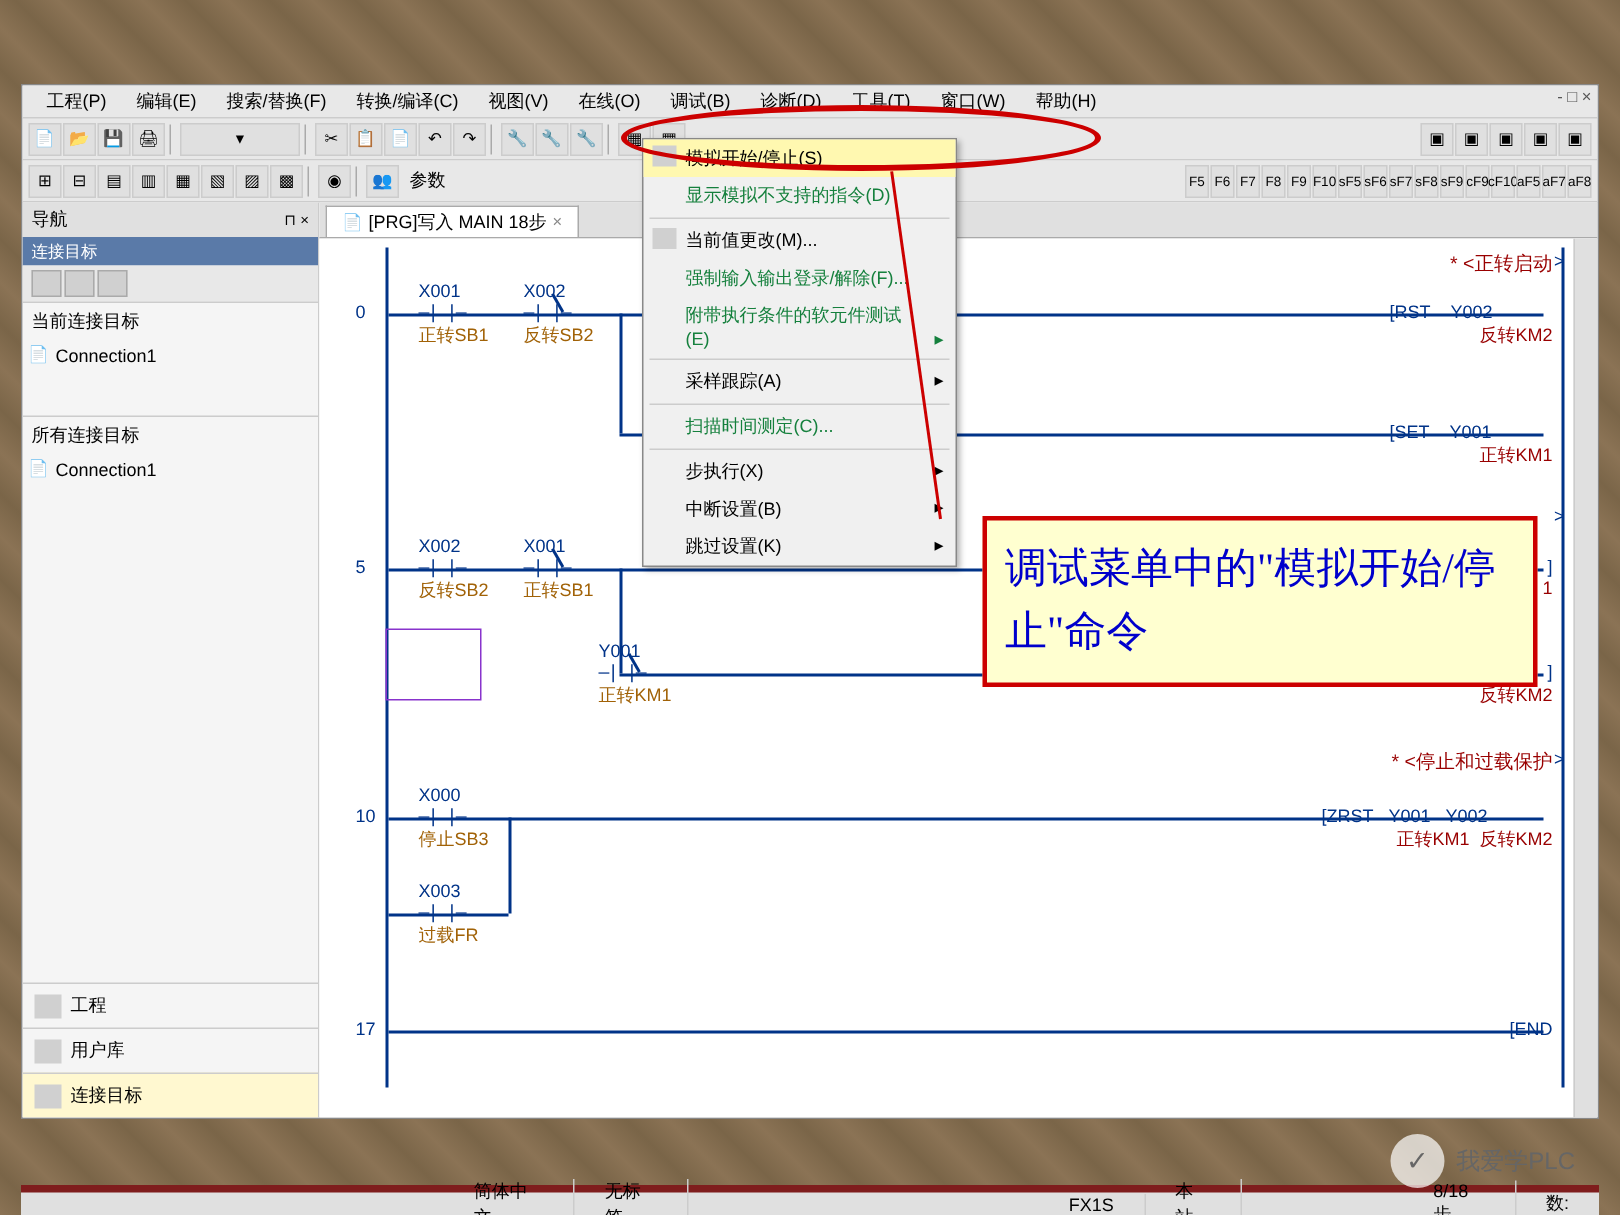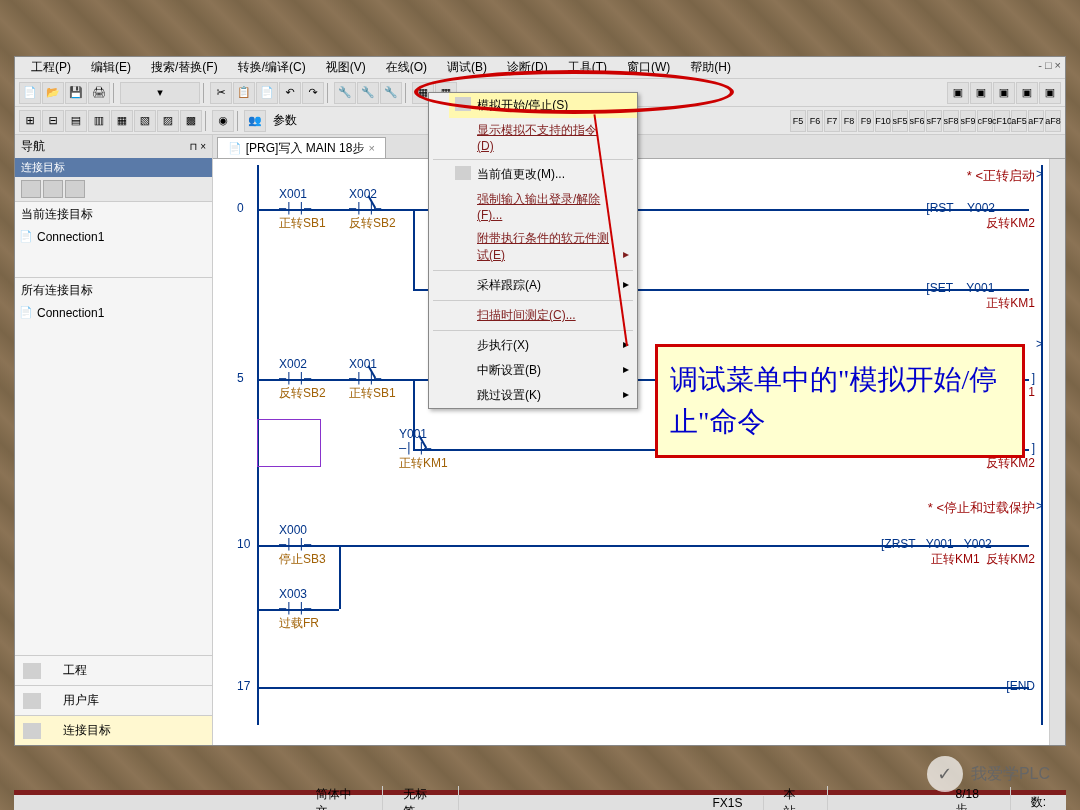--- a/index.html
+++ b/index.html
@@ -17,21 +17,21 @@
 .nav-panel { width: 198px; background: #f5f5f5; border-right: 1px solid #ccc; display: flex; flex-direction: column; }
 .nav-header { background: #e0e0e0; padding: 3px 6px; font-size: 12px; display: flex; justify-content: space-between; align-items: center; }
 .nav-header .pin { font-size: 10px; }
 .nav-tab-strip { background: #5a7aa8; color: #fff; font-size: 11px; padding: 2px 6px; }
 .nav-icons { padding: 3px 6px; background: #e8e8e8; display: flex; gap: 2px; }
 .nav-icon { width: 20px; height: 18px; background: #d0d0d0; border: 1px solid #aaa; }
 .nav-section { padding: 4px 6px; font-size: 12px; border-top: 1px solid #ccc; }
 .nav-tree-item { padding: 3px 6px 3px 22px; font-size: 12px; position: relative; }
 .nav-tree-item::before { content: "📄"; position: absolute; left: 4px; font-size: 11px; }
 .nav-bottom { margin-top: auto; }
-.nav-bottom-item { padding: 6px 8px; font-size: 12px; border-top: 1px solid #ccc; display: flex; align-items: center; gap: 22px; cursor: pointer; }
+.nav-bottom-item { padding: 6px 8px; font-size: 12px; border-top: 1px solid #ccc; display: flex; align-items: center; gap: 6px; cursor: pointer; }
 .nav-bottom-item.active { background: #fff8d0; }
 .nbicon { width: 18px; height: 16px; background: #d0d0d0; }
 .editor-area { flex: 1; background: #fff; display: flex; flex-direction: column; position: relative; }
 .tab-bar { display: flex; background: #e0e0e0; padding: 2px 4px 0; height: 24px; border-bottom: 1px solid #aaa; }
 .tab { background: #fff; border: 1px solid #aaa; border-bottom: none; padding: 2px 10px; font-size: 12px; display: flex; align-items: center; gap: 4px; }
 .tab .doc-icon { color: #c00; font-size: 11px; }
 .tab .close { color: #888; font-size: 11px; cursor: pointer; }
 .ladder-canvas { flex: 1; position: relative; background: #fff; overflow: hidden; font-size: 12px; color: #003388; }
 .vscroll-ind { position: absolute; right: 0; top: 0; bottom: 0; width: 16px; background: #e0e0e0; border-left: 1px solid #ccc; }
 .rail-left { position: absolute; left: 44px; top: 6px; bottom: 20px; width: 2px; background: #003388; }
@@ -43,23 +43,23 @@
 .contact-label-top { display: block; }
 .contact-label-bot { display: block; color: #a16207; font-size: 12px; }
 .output-box { position: absolute; font-size: 12px; color: #003388; }
 .output-box .br { color: #003388; }
 .output-box .desc { color: #990000; }
 .comment { position: absolute; color: #990000; font-size: 13px; }
 .hwire { position: absolute; height: 1.5px; background: #003388; }
 .vwire { position: absolute; width: 1.5px; background: #003388; }
 .sel-box { position: absolute; border: 1.5px solid #8833cc; }
 .dropdown-menu { position: absolute; left: 428px; top: 92px; width: 210px; background: #f0f0f0; border: 1px solid #888; box-shadow: 2px 2px 4px rgba(0,0,0,0.3); z-index: 100; font-size: 12px; }
-.dd-item { padding: 4px 24px 4px 28px; cursor: pointer; position: relative; margin-left: 20px; }
+.dd-item { padding: 4px 24px 4px 28px; cursor: pointer; position: relative; }
 .dd-item.highlighted { background: #fff8b0; }
-.dd-item.disabled { color: #7f1d1d; text-decoration: underline; }
+.dd-item.disabled { color: #15803d; }
 .dd-item .arrow { position: absolute; right: 8px; }
 .dd-sep { height: 1px; background: #ccc; margin: 2px 4px; }
 .dd-icon { position: absolute; left: 6px; width: 16px; height: 14px; background: #d0d0d0; }
 .highlight-ellipse { position: absolute; left: 414px; top: 70px; width: 320px; height: 44px; border: 4px solid #cc0000; border-radius: 50%; z-index: 101; pointer-events: none; }
 .annotation-box { position: absolute; left: 655px; top: 344px; width: 370px; height: 114px; background: #ffffd0; border: 3px solid #cc0000; z-index: 102; display: flex; align-items: center; justify-content: center; padding: 6px 12px; }
 .annotation-text { font-family: "KaiTi", "STKaiti", serif; font-size: 28px; color: #0000cc; line-height: 1.5; }
 .annotation-arrow { position: absolute; left: 626px; top: 112px; width: 2px; height: 234px; background: #cc0000; z-index: 101; transform: rotate(-8deg); transform-origin: bottom; }
 .statusbar { position: absolute; bottom: 0; left: 14px; width: 1052px; height: 20px; background: #e0e0e0; border-top: 5px solid #7f1d1d; display: flex; font-size: 12px; align-items: center; }
 .status-cell { padding: 0 20px; border-right: 1px solid #ccc; }
 .watermark { position: absolute; right: 30px; bottom: 18px; display: flex; align-items: center; gap: 8px; color: #666; font-size: 16px; z-index: 200; }

